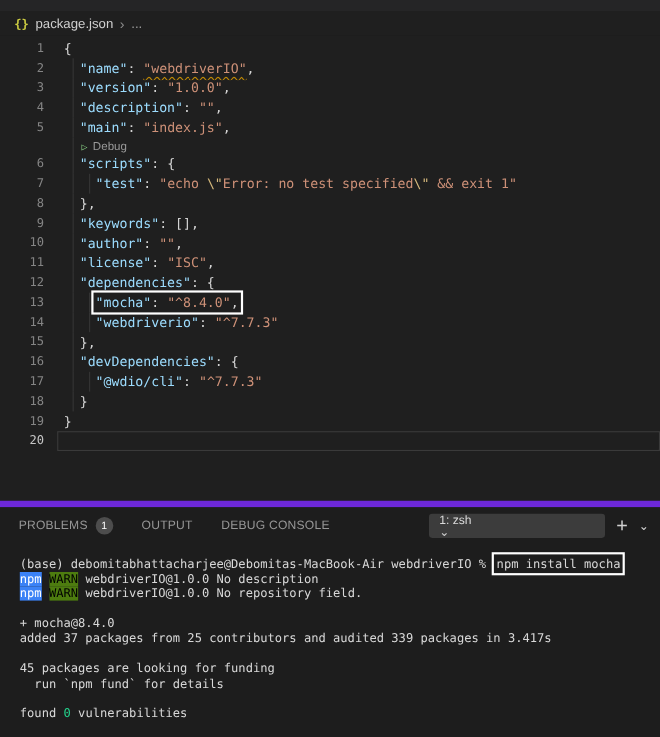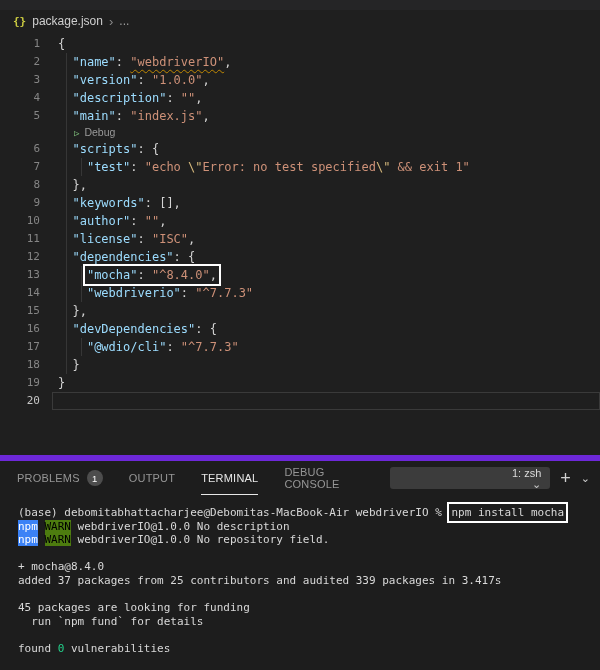--- a/index.html
+++ b/index.html
@@ -37,21 +37,21 @@
   .panel { height:215px; border-top:6px solid #6d28d9; background:#1d1d1d; }
   .panel-tabs { height:34px; display:flex; align-items:center; padding:0 10px 0 17px; }
   .ptab { display:flex; align-items:center; gap:7px; color:#969696; font-size:11px;
     letter-spacing:.2px; margin-right:26px; height:100%; padding-top:1px;
     border-bottom:1px solid transparent; cursor:pointer; }
   .ptab.active { color:#e7e7e7; border-bottom-color:#e7e7e7; }
   .badge { width:16px; height:16px; border-radius:50%; background:#4d4d4d; color:#ffffff;
     font-size:9.5px; display:flex; align-items:center; justify-content:center; }
   .tabs-right { margin-left:auto; display:flex; align-items:center; gap:10px; }
   .term-select { width:160px; height:22px; background:#3c3c3c; border-radius:3px;
-    display:flex; align-items:flex-end; justify-content:space-between; padding:0 9px;
+    display:flex; align-items:flex-start; justify-content:space-between; padding:0 9px;
     color:#dadada; font-size:11px; cursor:pointer;flex-direction:column; }
   .chev { color:#cccccc; font-size:11px; line-height:1; }
   .plus-icon { color:#d0d0d0; font-size:18px; font-weight:300; line-height:1; cursor:pointer; }
   .menu-chev { color:#d0d0d0; font-size:11px; cursor:pointer; }
 
   .terminal { padding:11px 0 0 18px; font-family:"DejaVu Sans Mono", monospace;
     font-size:11px; color:#d8d8d8; }
   .term-row { height:13.6px; line-height:13.6px; white-space:pre; }
   .t { color:#d8d8d8; }
   .npmseg { background:#3b82f6; color:#ffffff; }
@@ -161,23 +161,20 @@
 
   <div class="panel">
     <div class="panel-tabs">
       <div class="ptab">
         <span>PROBLEMS</span>
         <span class="badge">1</span>
       </div>
       <div class="ptab">
         <span>OUTPUT</span>
       </div>
-      <div class="ptab active">
-        <span>TERMINAL</span>
-      </div>
       <div class="ptab">
         <span>DEBUG CONSOLE</span>
       </div>
       <div class="tabs-right">
         <div class="term-select">
           <span>1: zsh</span>
           <span class="chev">⌄</span>
         </div>
         <span class="plus-icon">+</span>
         <span class="menu-chev">⌄</span>

